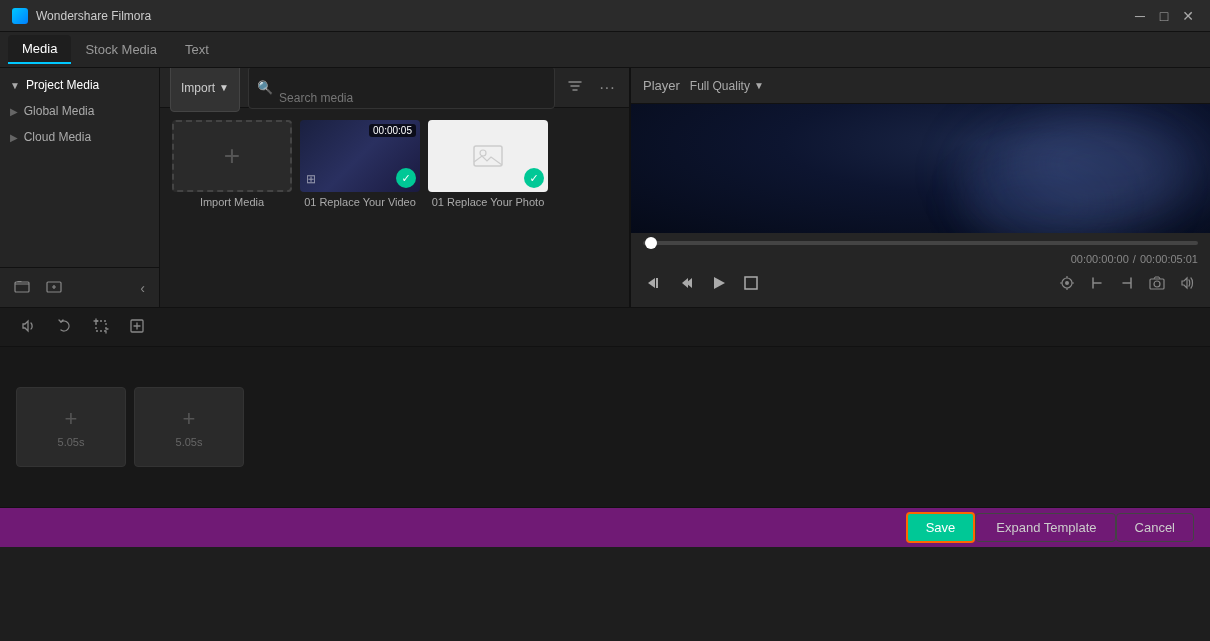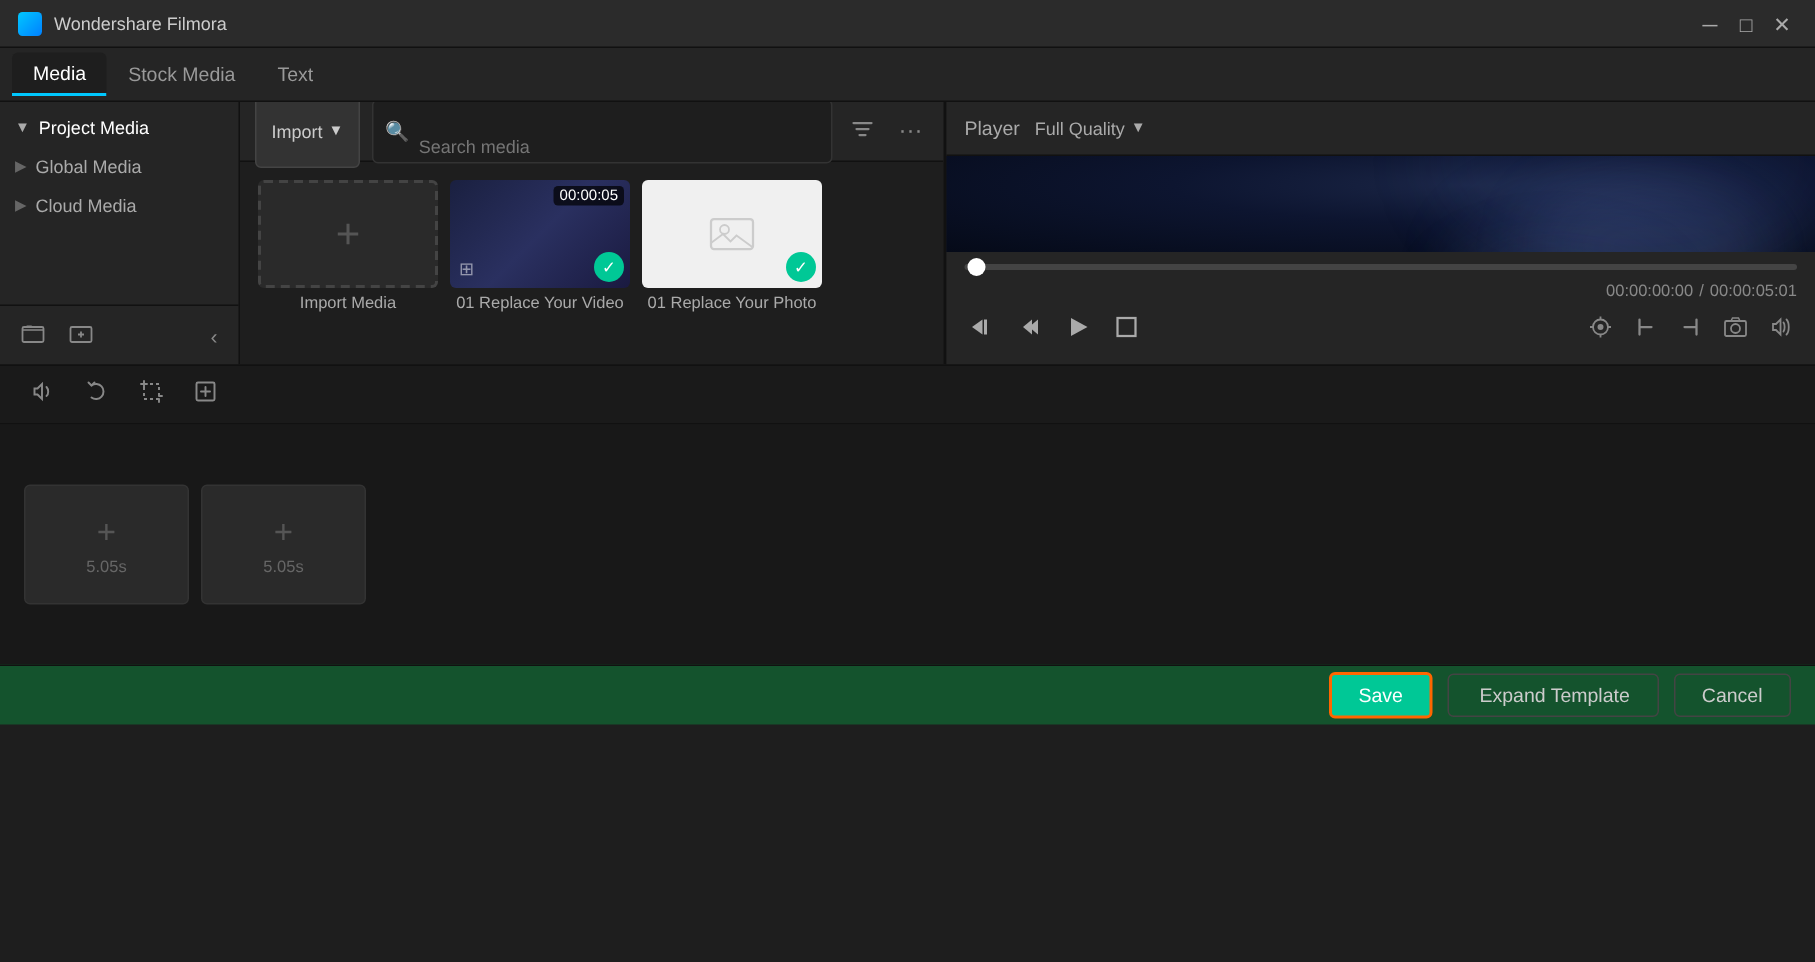--- a/index.html
+++ b/index.html
@@ -380,27 +380,26 @@
       color: #555;
     }
     .clip-label {
       font-size: 11px;
       color: #666;
     }
 
     
     .footer {
       height: 40px;
-      background: #14532d;
+      background: #701a75;
       border-top: 1px solid #111;
       display: flex;
       align-items: center;
       justify-content: flex-end;
       padding: 0 16px;
-      gap: 10px;
     }
     .footer-btn {
       padding: 6px 18px;
       border-radius: 4px;
       border: none;
       font-size: 13px;
       cursor: pointer;
     }
     .btn-save {
       background: #00c896;
@@ -415,21 +414,21 @@
     }
     .btn-cancel {
       background: transparent;
       color: #ccc;
       border: 1px solid #444;
     }
 
     .full-layout {
       display: flex;
       flex-direction: column;
-      height: 483px;
+      height: 547px;
       border-radius: 15px;
     }
     .middle-section {
       display: flex;
       flex: 1;
       overflow: hidden;
     }
     .left-column {
       display: flex;
       flex-direction: column;

